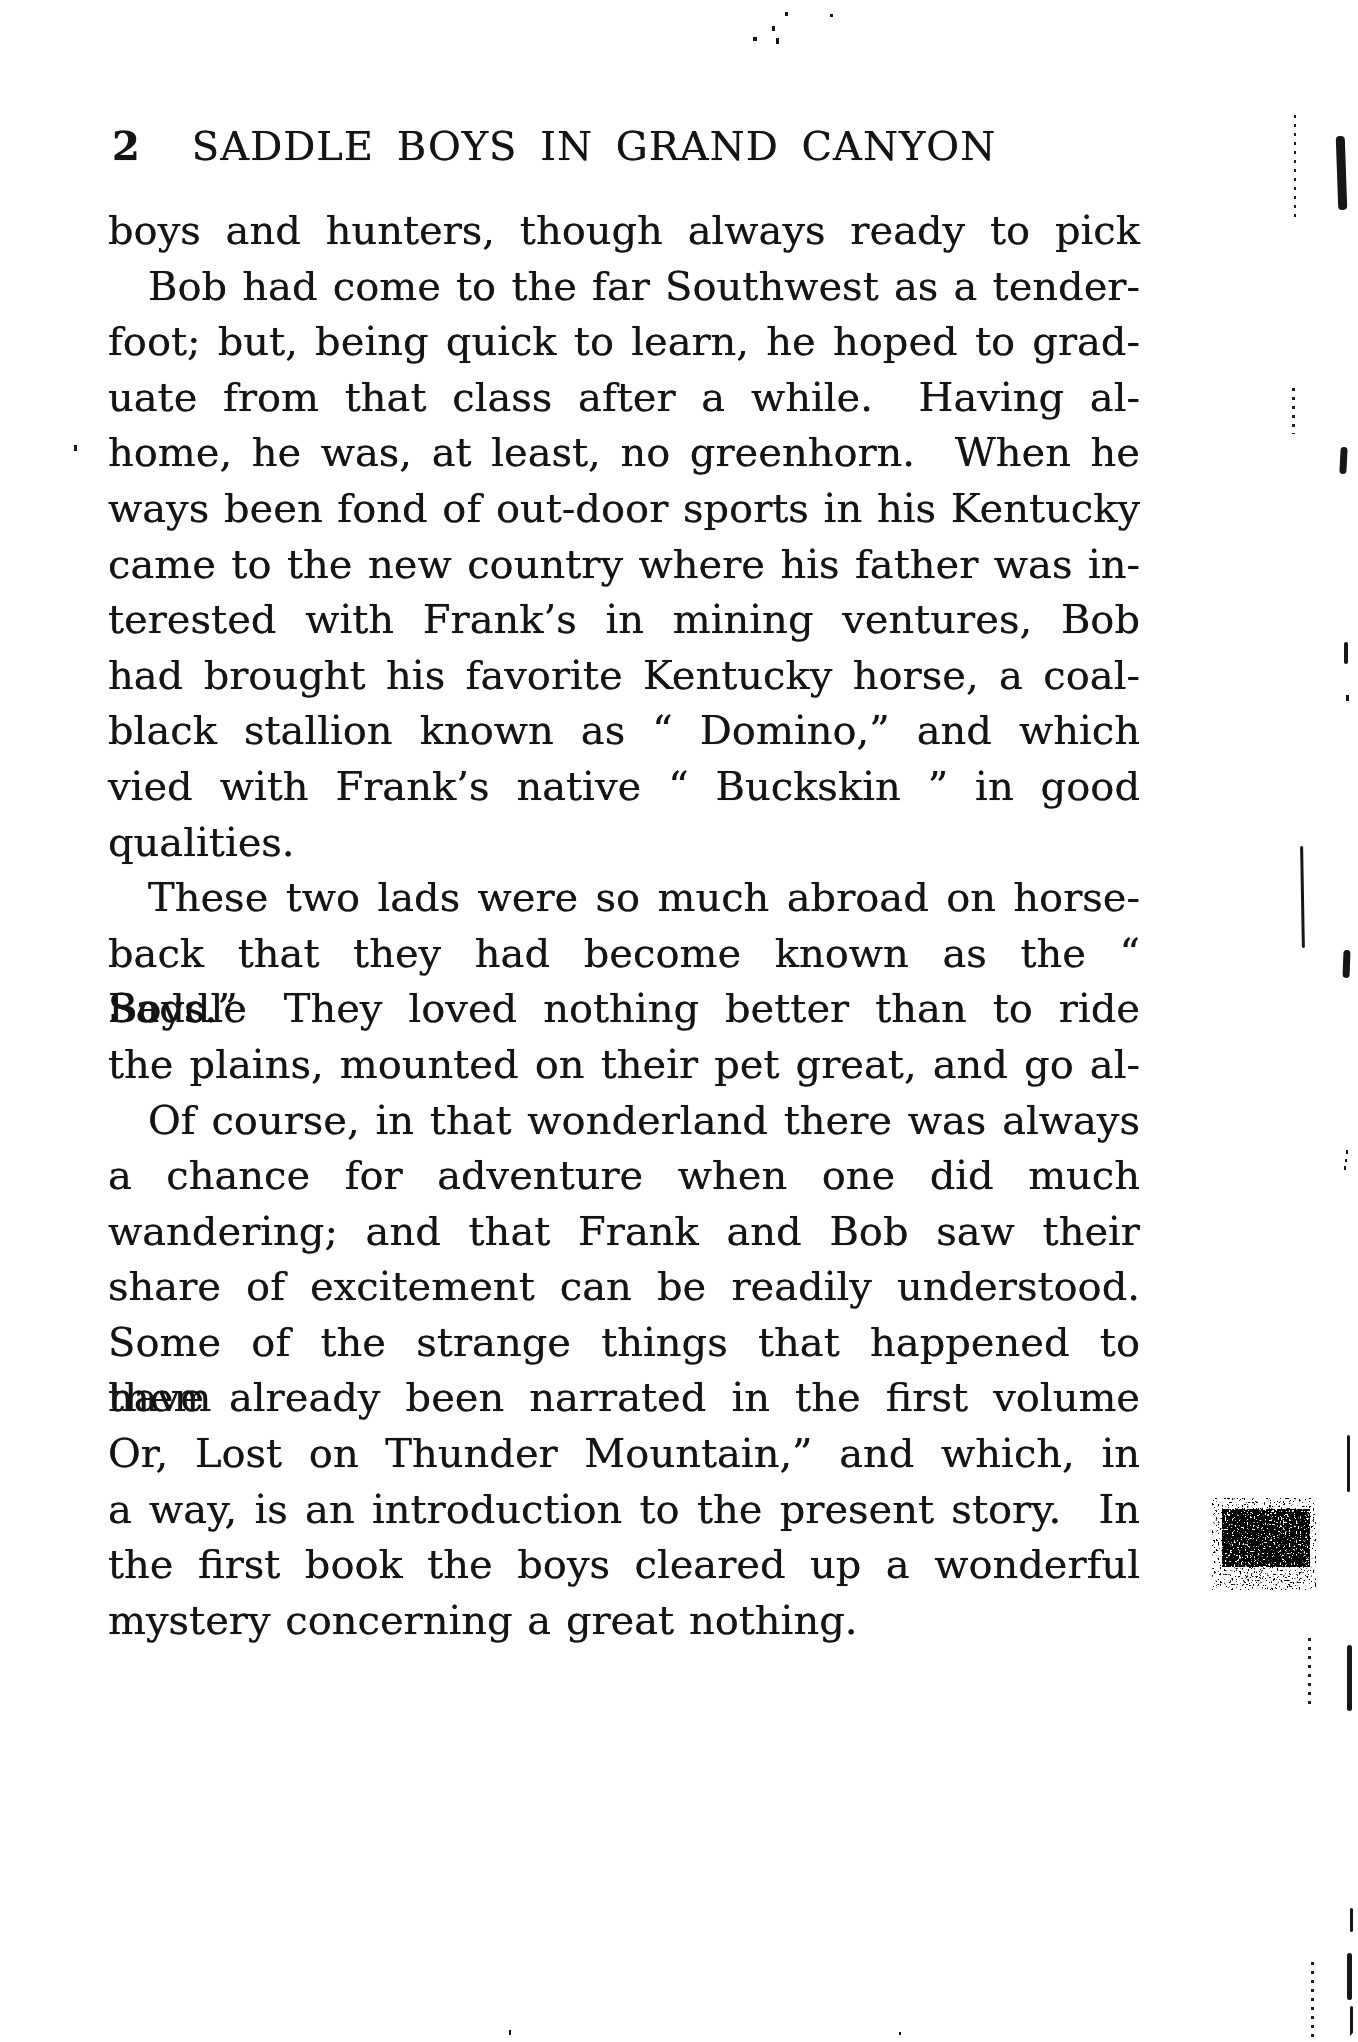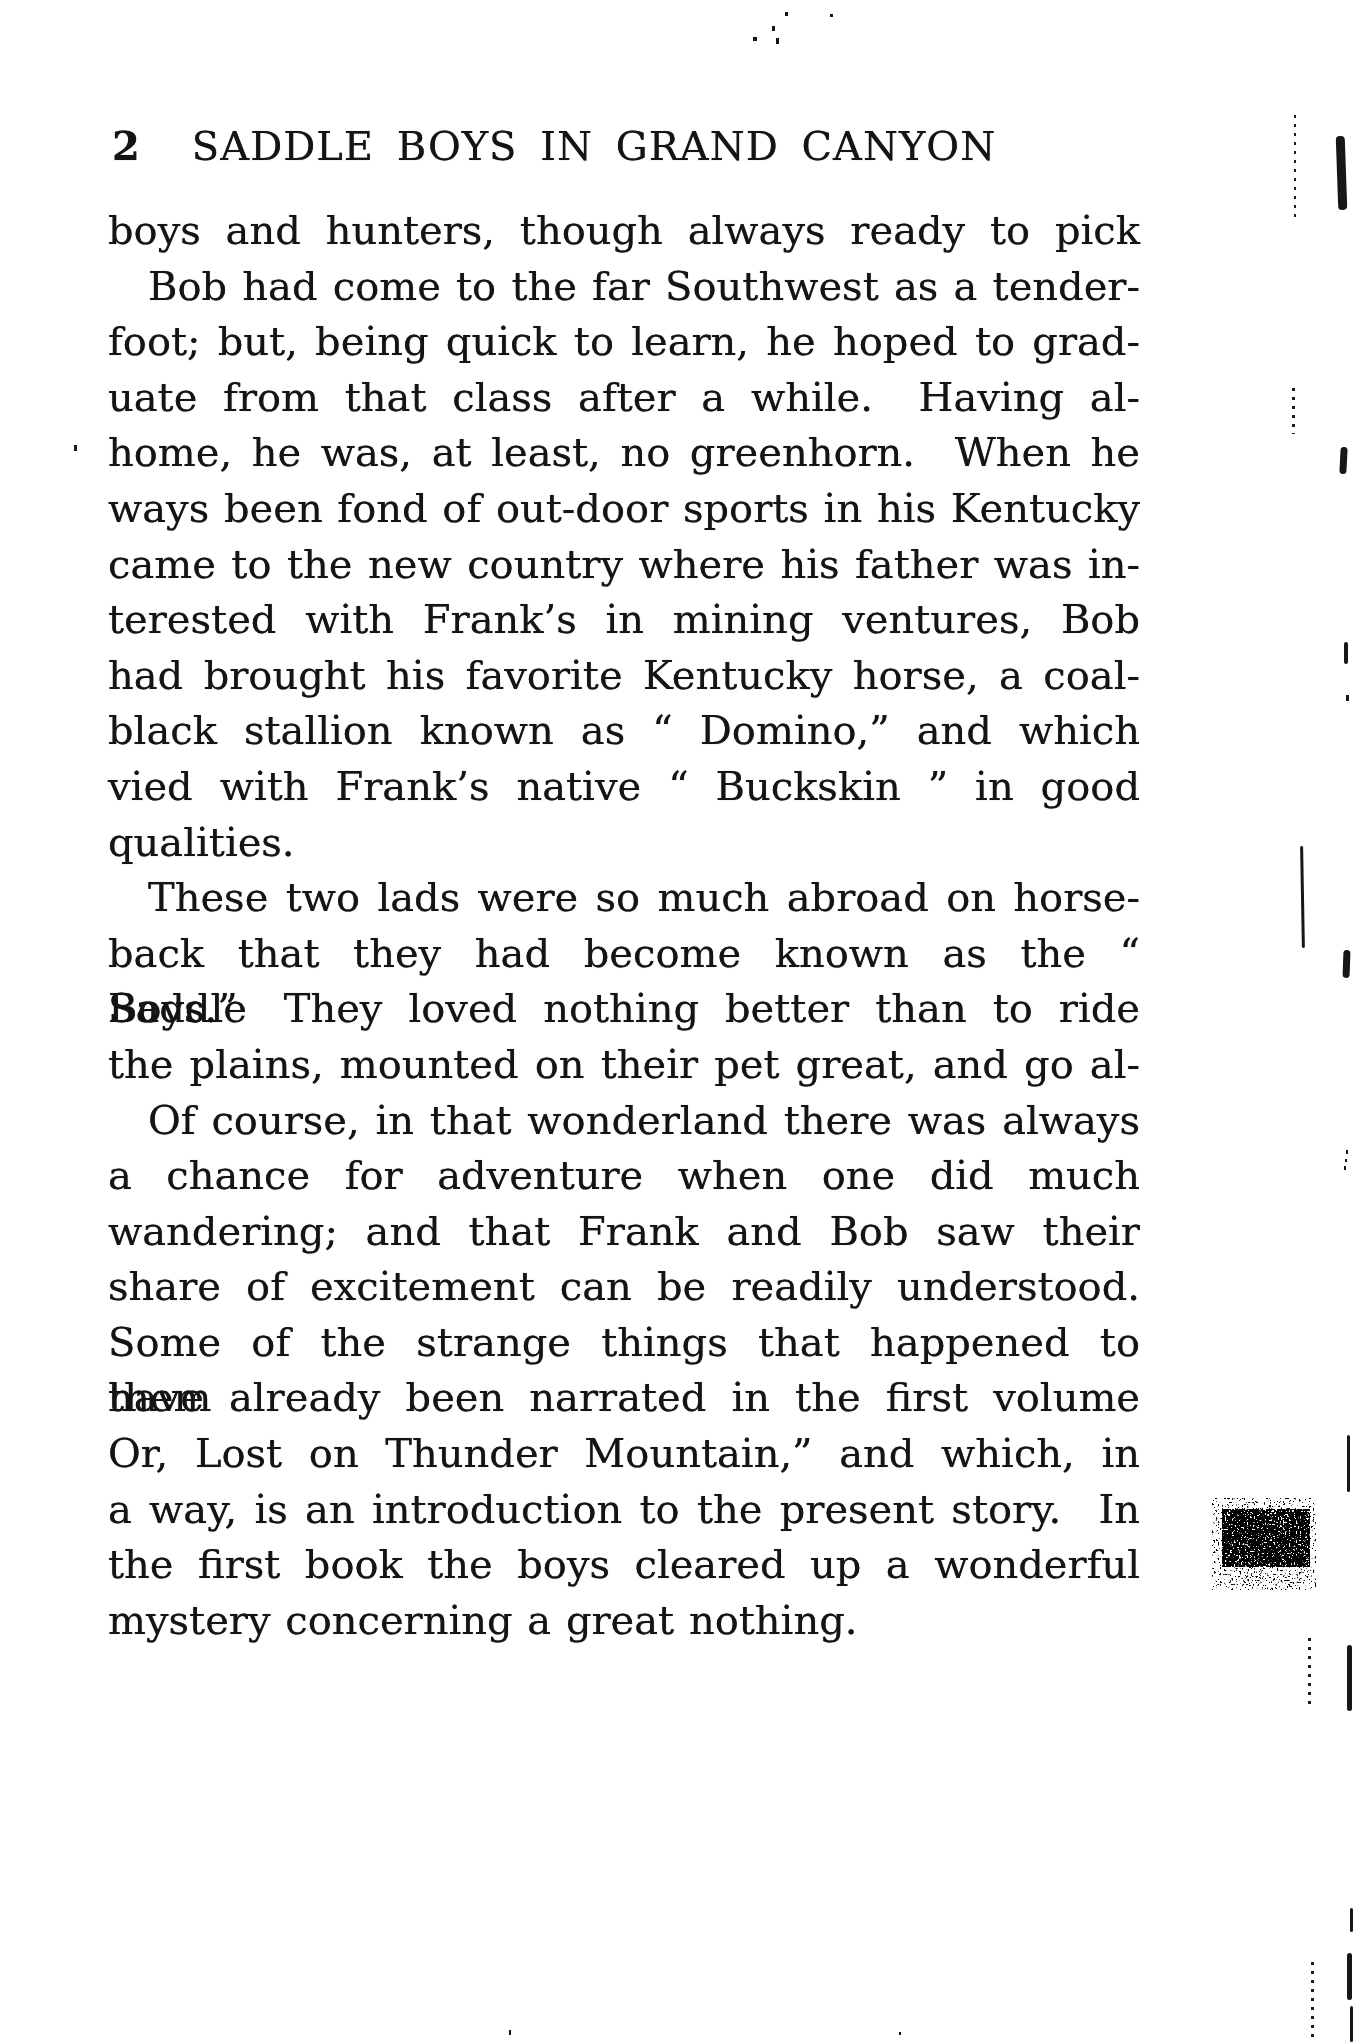--- a/index.html
+++ b/index.html
@@ -8,20 +8,21 @@
     background: #ffffff;
   }
   .page {
     position: relative;
     width: 1358px;
     height: 2042px;
     background: #ffffff;
     overflow: hidden;
     font-family: "DejaVu Serif", "Liberation Serif", serif;
     color: #141414;
+    border-radius: 24px;
   }
   
   .header {
     position: absolute;
     left: 112px;
     top: 124px;
     height: 44px;
     white-space: nowrap;
     font-size: 40px;
     line-height: 44px;

